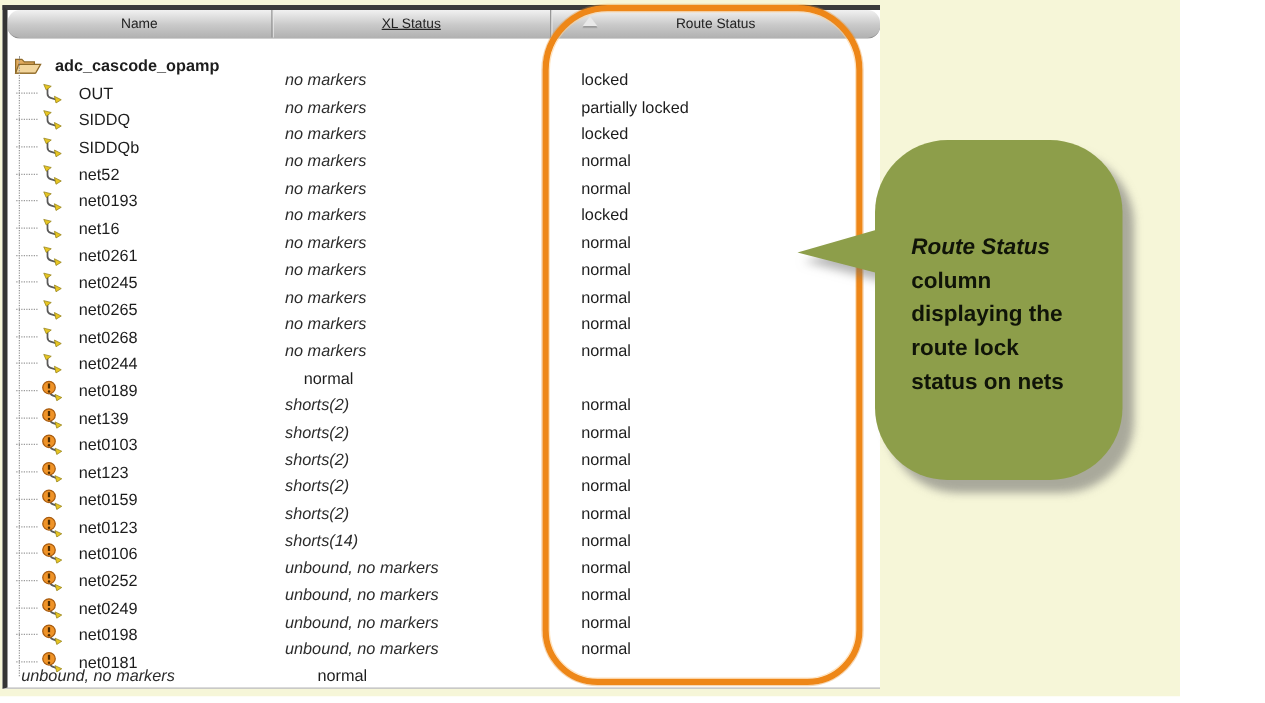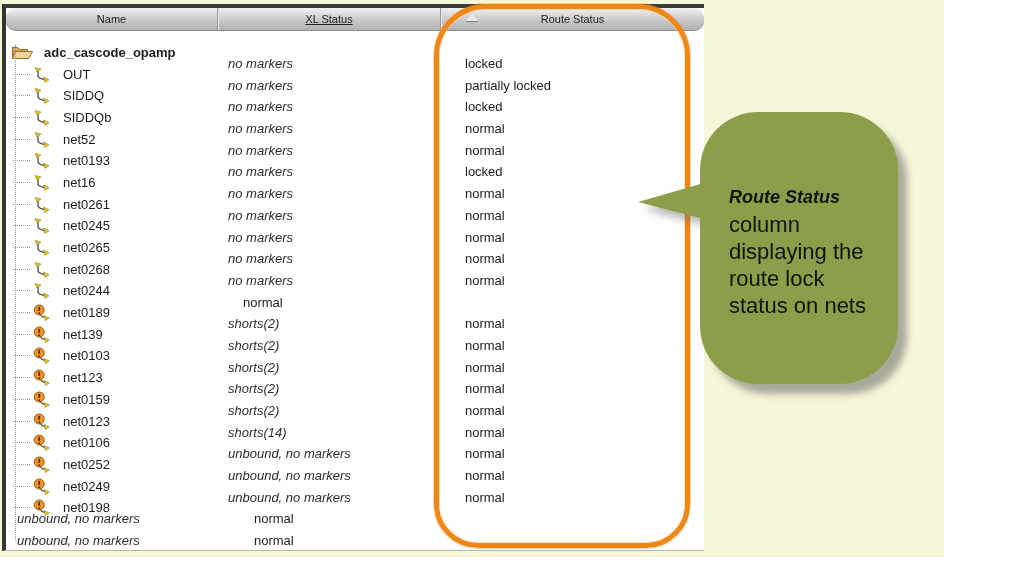--- a/index.html
+++ b/index.html
@@ -54,21 +54,21 @@
   }
 
   
   .callout{
     position:absolute;left:700px;top:112px;width:198px;height:272px;z-index:4;
     background:#8d9e4a;border-radius:58px;
     box-shadow:9px 10px 7px rgba(106,106,106,.55);
     box-sizing:border-box;padding:72px 6px 0 29px;
   }
   .callout .title{font-size:18px;line-height:27px;font-weight:bold;font-style:italic;color:#101408;}
-  .callout .line{font-size:22px;line-height:27px;font-weight:normal;color:#101408;}
+  .callout .line{font-size:18px;line-height:27px;font-weight:bold;color:#101408;}
   .callout-tail{position:absolute;left:634px;top:181px;z-index:4;
     filter:drop-shadow(5px 7px 4px rgba(110,110,110,.5));}
 </style>
 </head>
 <body>
 
 <div class="canvas-bg"></div>
 
 <div class="net-table">
   <div class="thead">
@@ -422,20 +422,33 @@
               <circle cx="6.2" cy="9.2" r="1" fill="#4e2c00"></circle>
               <path d="M11 11.5 L16.4 14 L12.4 16.6 Z" fill="#e7c522" stroke="#93801a" stroke-width="0.6"></path>
             </svg>
           </span>
           <span class="label">net0198</span>
         </div>
         <div class="xl-cell">unbound, no markers</div>
         <div class="route-cell">normal</div>
       </div>
       <div class="row">
+        <div class="name-cell">
+          <span class="connector"></span>
+          <span class="icon">
+            <svg width="17" height="17" viewBox="0 0 17 17">
+              <path d="M7 9 Q7 11.5 9 12.3 L13.5 14" stroke="#5a5a5a" stroke-width="1.4" fill="none"></path>
+              <circle cx="6.2" cy="6" r="5" fill="#ef9327" stroke="#a85b0e" stroke-width="1"></circle>
+              <path d="M6.2 2.8 L6.2 6.8" stroke="#4e2c00" stroke-width="1.8"></path>
+              <circle cx="6.2" cy="9.2" r="1" fill="#4e2c00"></circle>
+              <path d="M11 11.5 L16.4 14 L12.4 16.6 Z" fill="#e7c522" stroke="#93801a" stroke-width="0.6"></path>
+            </svg>
+          </span>
+          <span class="label">net0181</span>
+        </div>
         <div class="xl-cell">unbound, no markers</div>
         <div class="route-cell">normal</div>
       </div>
       <div class="row">
         <div class="xl-cell">unbound, no markers</div>
         <div class="route-cell">normal</div>
       </div>
     </div>
 </div>
 

